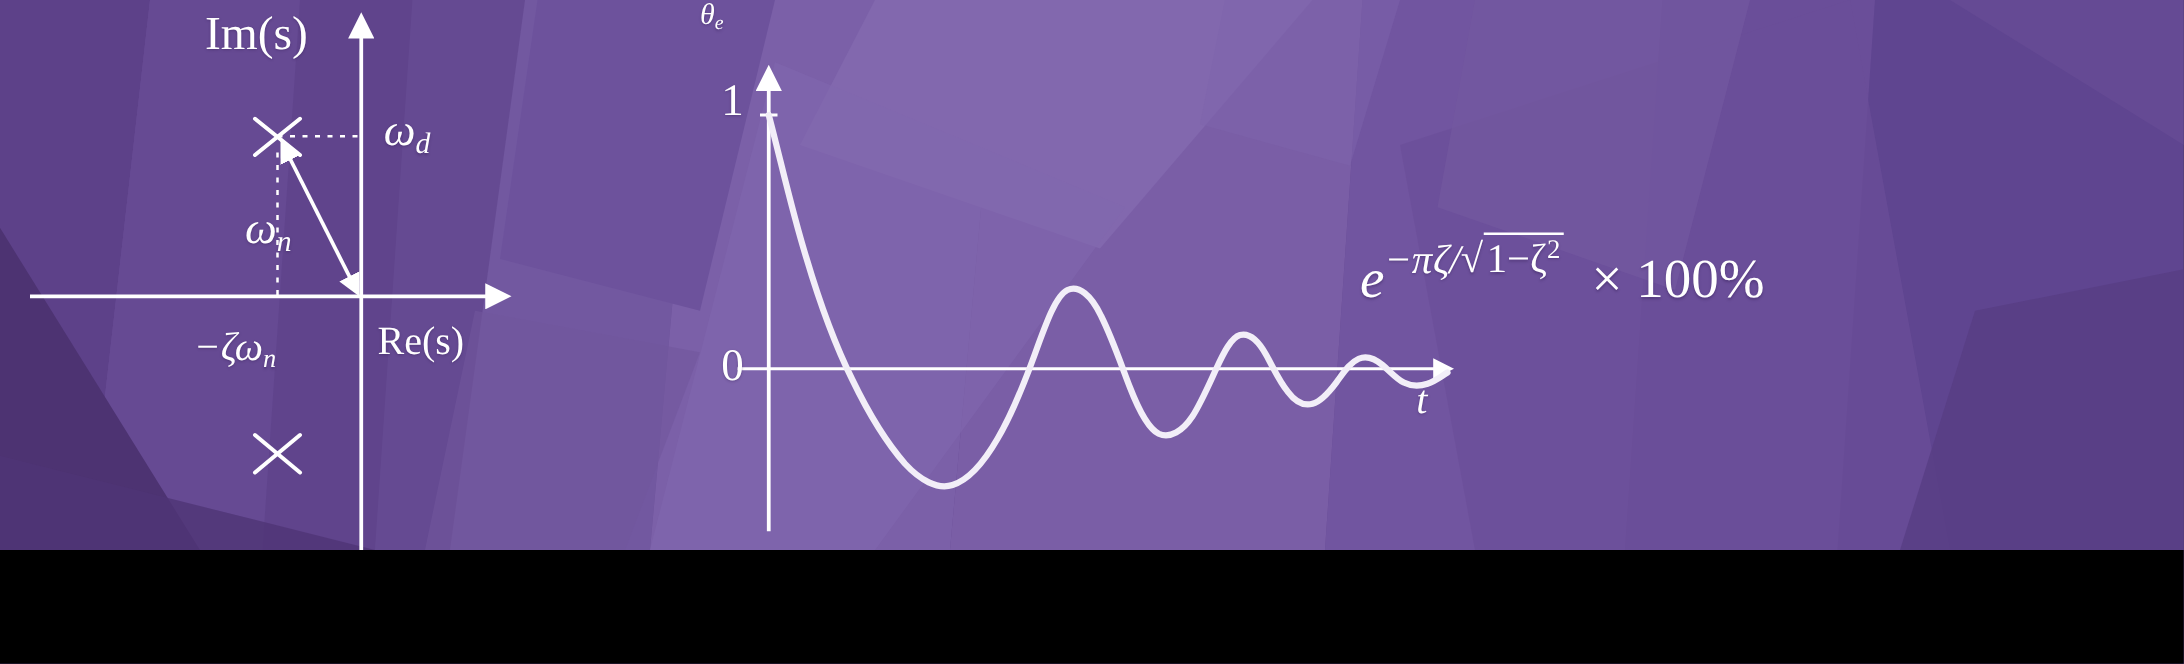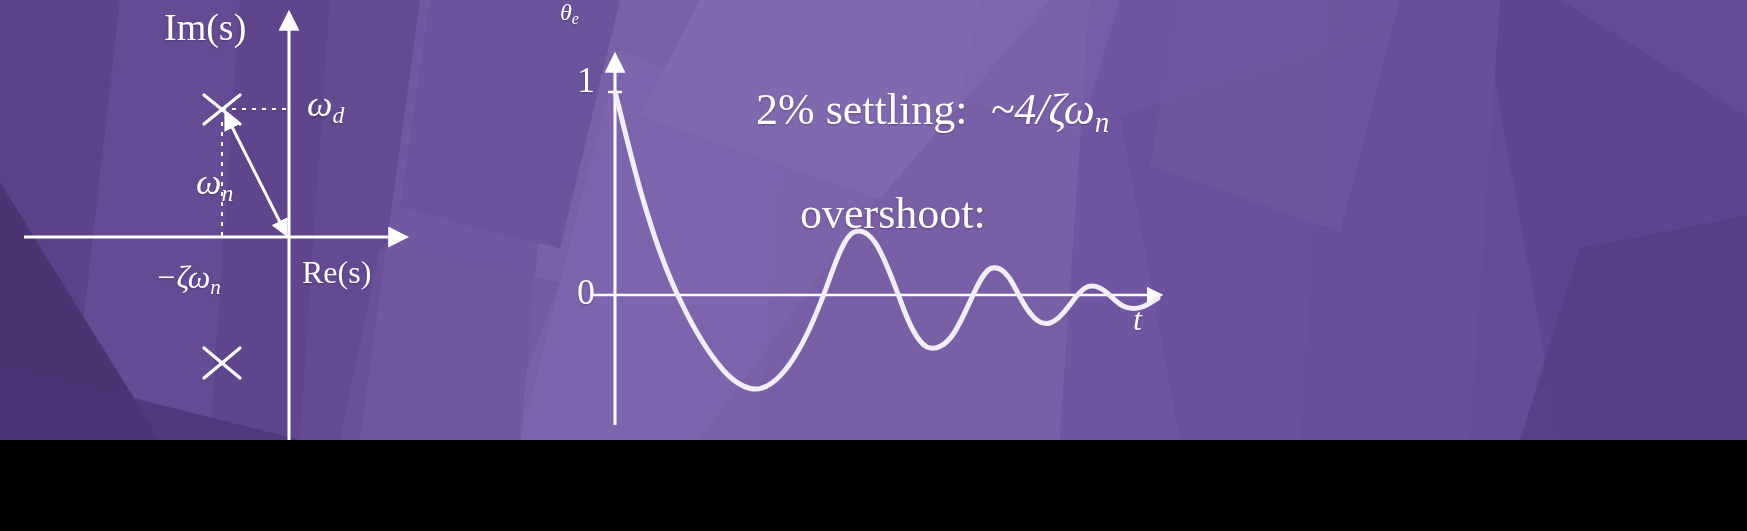--- a/index.html
+++ b/index.html
@@ -216,24 +216,20 @@
     <div class="lbl" id="lbl-one">
       <span>1</span>
     </div>
     <div class="lbl" id="lbl-zero">
       <span>0</span>
     </div>
     <div class="lbl mathit" id="lbl-t">
       <span>t</span>
     </div>
 
-    <div class="lbl" id="lbl-settling">
-      <span>2% settling:</span>
-      <span style="display:inline-block;width:12px;"></span><span class="mathit">~4/ζω</span><span class="sub">n</span>
-    </div>
-
-    <div class="lbl" id="lbl-overshoot-word">
-      <span>overshoot:</span>
-    </div>
-
+
+
+    <div class="lbl" id="lbl-overshoot-expr">
+      <span class="mathit">e</span><span class="frac-exp"><span>−πζ/</span><span class="radical">√<span class="rad-body"><span>1−ζ</span><span class="sup">2</span></span></span></span><span style="display:inline-block;width:22px;"></span><span class="times100">× 100%</span>
+    </div>
 
   </div>
 </div>
 
 </body></html>

